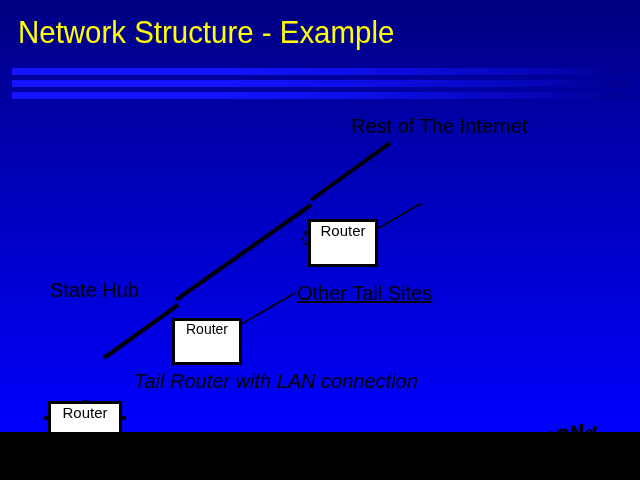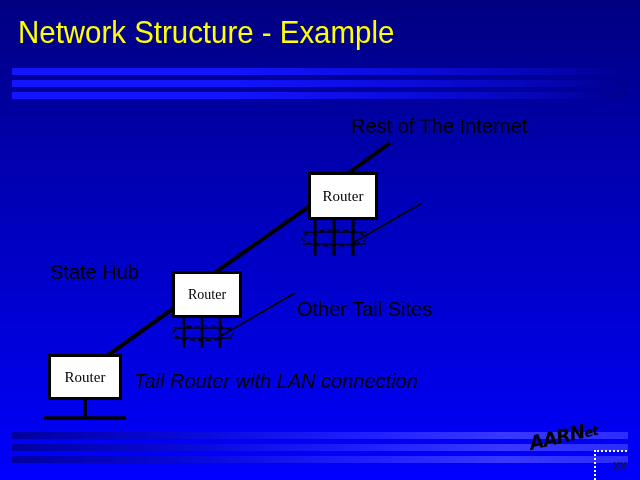--- a/index.html
+++ b/index.html
@@ -4,21 +4,21 @@
 <title>Network Structure - Example</title>
 <style>
   html, body {
     margin: 0;
     padding: 0;
     background: #000000;
   }
   #slide {
     position: relative;
     width: 640px;
-    height: 480px;
+    height: 432px;
     overflow: hidden;
     background: linear-gradient(to bottom, #000080 0%, #0000a8 28%, #0000d0 62%, #0000ff 100%);
     font-family: "Liberation Sans", sans-serif;
     -webkit-font-smoothing: none;
   }
 
   
   #title {
     position: absolute;
     left: 18px;
@@ -64,42 +64,43 @@
   #diagram svg { display: block; }
 
   
   .router-box {
     position: absolute;
     background: #ffffff;
     border: 3px solid #000000;
     box-sizing: border-box;
     color: #000000;
     display: flex;
-    align-items: center;
+    align-items: flex-start;
     justify-content: center;
-    font-family: Liberation Serif, serif;
+    font-family: Liberation Sans, sans-serif;
+    margin-top: 47px;
   }
   #router-national { left: 308px; top: 172px; width: 70px; height: 48px; font-size: 15px; }
   #router-state    { left: 172px; top: 271px; width: 70px; height: 47px; font-size: 14px; }
   #router-tail     { left: 48px;  top: 354px; width: 74px; height: 46px; font-size: 15px; }
 
   
   .label {
     position: absolute;
     color: #000000;
     font-size: 20px;
     white-space: nowrap;
     font-family: "Liberation Sans", sans-serif;
     text-align: center;
   }
   #label-rest-of-internet { left: 351px; top: 115px; }
   #label-national-hub     { left: 152px; top: 183px; }
   #label-other-states     { left: 424px; top: 192px; }
-  #label-state-hub        { left: 50px;  top: 261px; }
-  #label-other-tail-sites { left: 297px; top: 298px; }
+  #label-state-hub        { left: 50px;  top: 279px; }
+  #label-other-tail-sites { left: 297px; top: 282px; text-decoration: underline; }
   #label-tail-router      { left: 134px; top: 508px; font-style: italic; }
 
   
   #aarnet-logo {
     position: absolute;
     left: 532px;
     top: 432px;
     color: #000000;
     font-family: "DejaVu Sans", sans-serif;
     font-weight: bold;

